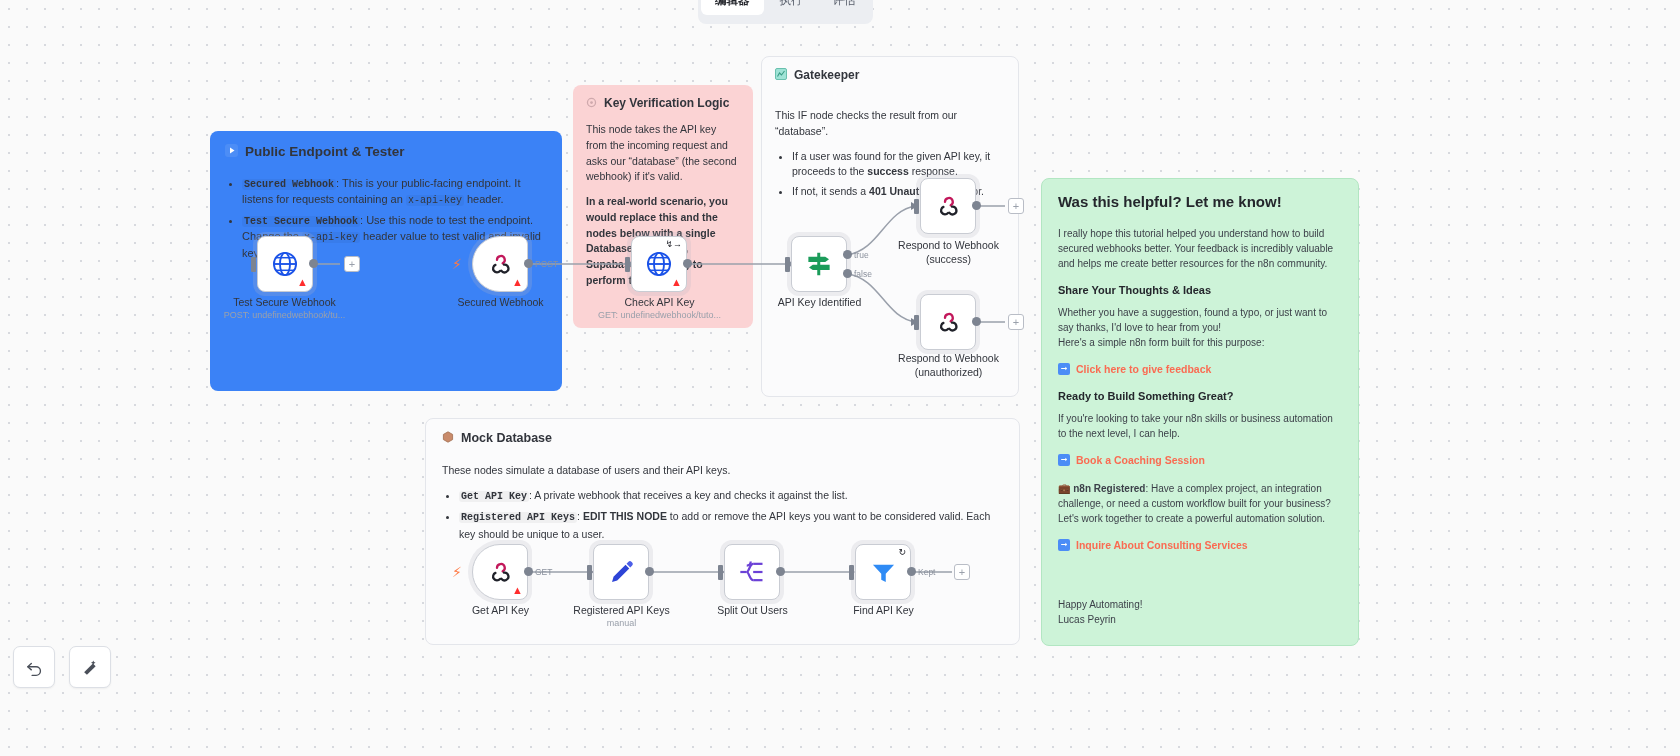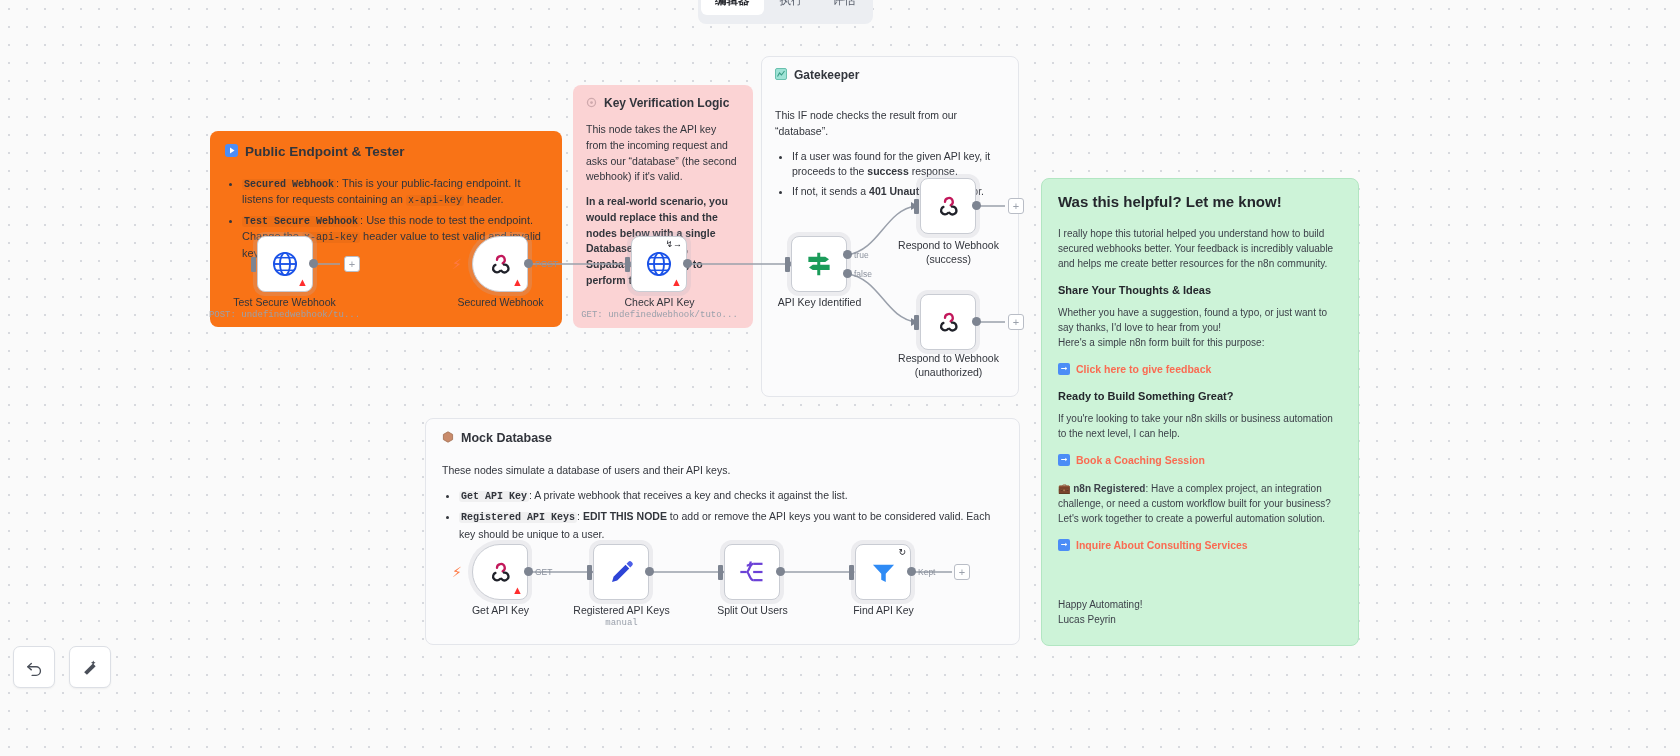--- a/index.html
+++ b/index.html
@@ -16,21 +16,21 @@
   
   .sticky{position:absolute;border-radius:8px;box-sizing:border-box;}
   .sticky .s-head{display:flex;align-items:center;gap:7px;font-weight:bold;}
   .s-ico{display:inline-block;line-height:1;}
   .sticky p{margin:0 0 9px 0;}
   .sticky ul{margin:0 0 9px 0;padding-left:17px;}
   .sticky li{margin-bottom:4px;}
   .mono{font-family:"Liberation Mono","DejaVu Sans Mono",monospace;font-size:10px;background:rgba(0,0,0,0.045);padding:0 2px;border-radius:3px;}
   .bold{font-weight:bold;}
 
-  #note-public{left:210px;top:131px;width:352px;height:196px;background:#f97316;padding:13px 15px;}
+  #note-public{left:210px;top:131px;width:352px;height:260px;background:#3b82f6;padding:13px 15px;}
   #note-public .s-head{font-size:13.5px;margin-bottom:16px;}
   #note-public .body{font-size:11px;line-height:1.45;}
 
   #note-key{left:573px;top:85px;width:180px;height:243px;background:#fbd3d4;padding:11px 13px;}
   #note-key .s-head{font-size:12px;margin-bottom:12px;}
   #note-key .body{font-size:10.5px;line-height:1.5;}
 
   #note-gate{left:761px;top:56px;width:258px;height:341px;background:#fbfbfc;border:1px solid #e4e6eb;padding:11px 13px;}
   #note-gate .s-head{font-size:12px;margin-bottom:26px;}
   #note-gate .body{font-size:10.5px;line-height:1.5;}
@@ -48,21 +48,21 @@
   .lnkico{display:inline-block;width:12px;height:12px;border-radius:2px;background:#4c8df6;color:#fff;font-size:8px;line-height:12px;text-align:center;flex:0 0 auto;}
 
   
   .node{position:absolute;width:56px;height:56px;border:1.5px solid #c9ccd3;border-radius:8px;background:#fff;
         box-sizing:border-box;display:flex;align-items:center;justify-content:center;
         box-shadow:0 0 0 4px rgba(180,184,194,0.22);}
   .node.trig{border-top-left-radius:28px;border-bottom-left-radius:28px;}
   .node .warn{position:absolute;right:4px;bottom:3px;color:#ff2d2d;font-size:11px;line-height:1;font-weight:bold;}
   .node .pin{position:absolute;top:3px;right:4px;color:#20222a;font-size:9px;line-height:1;}
   .nlabel{position:absolute;text-align:center;font-size:10.5px;color:#32353c;white-space:nowrap;}
-  .nsub{position:absolute;text-align:center;font-size:9px;color:#9aa0ab;white-space:nowrap;font-family:Liberation Mono, monospace;}
+  .nsub{position:absolute;text-align:center;font-size:9px;color:#9aa0ab;white-space:nowrap;}
   .port{position:absolute;width:9px;height:9px;border-radius:50%;background:#7d8491;}
   .inport{position:absolute;width:5px;height:15px;background:#7d8491;border-radius:1px;}
   .plusbtn{position:absolute;width:16px;height:16px;border:1px solid #b9bdc6;border-radius:3px;background:#fff;color:#9aa0ab;
            font-size:11px;line-height:14px;text-align:center;box-sizing:border-box;}
   .bolt{position:absolute;color:#ff7a45;font-size:14px;line-height:1;}
   .elabel{position:absolute;font-size:8.5px;color:#8b919d;background:transparent;}
   svg.wire{position:absolute;overflow:visible;pointer-events:none;}
 
   
   .ctrlbtn{position:absolute;width:42px;height:42px;border:1px solid #dcdfe5;border-radius:7px;background:#fff;

